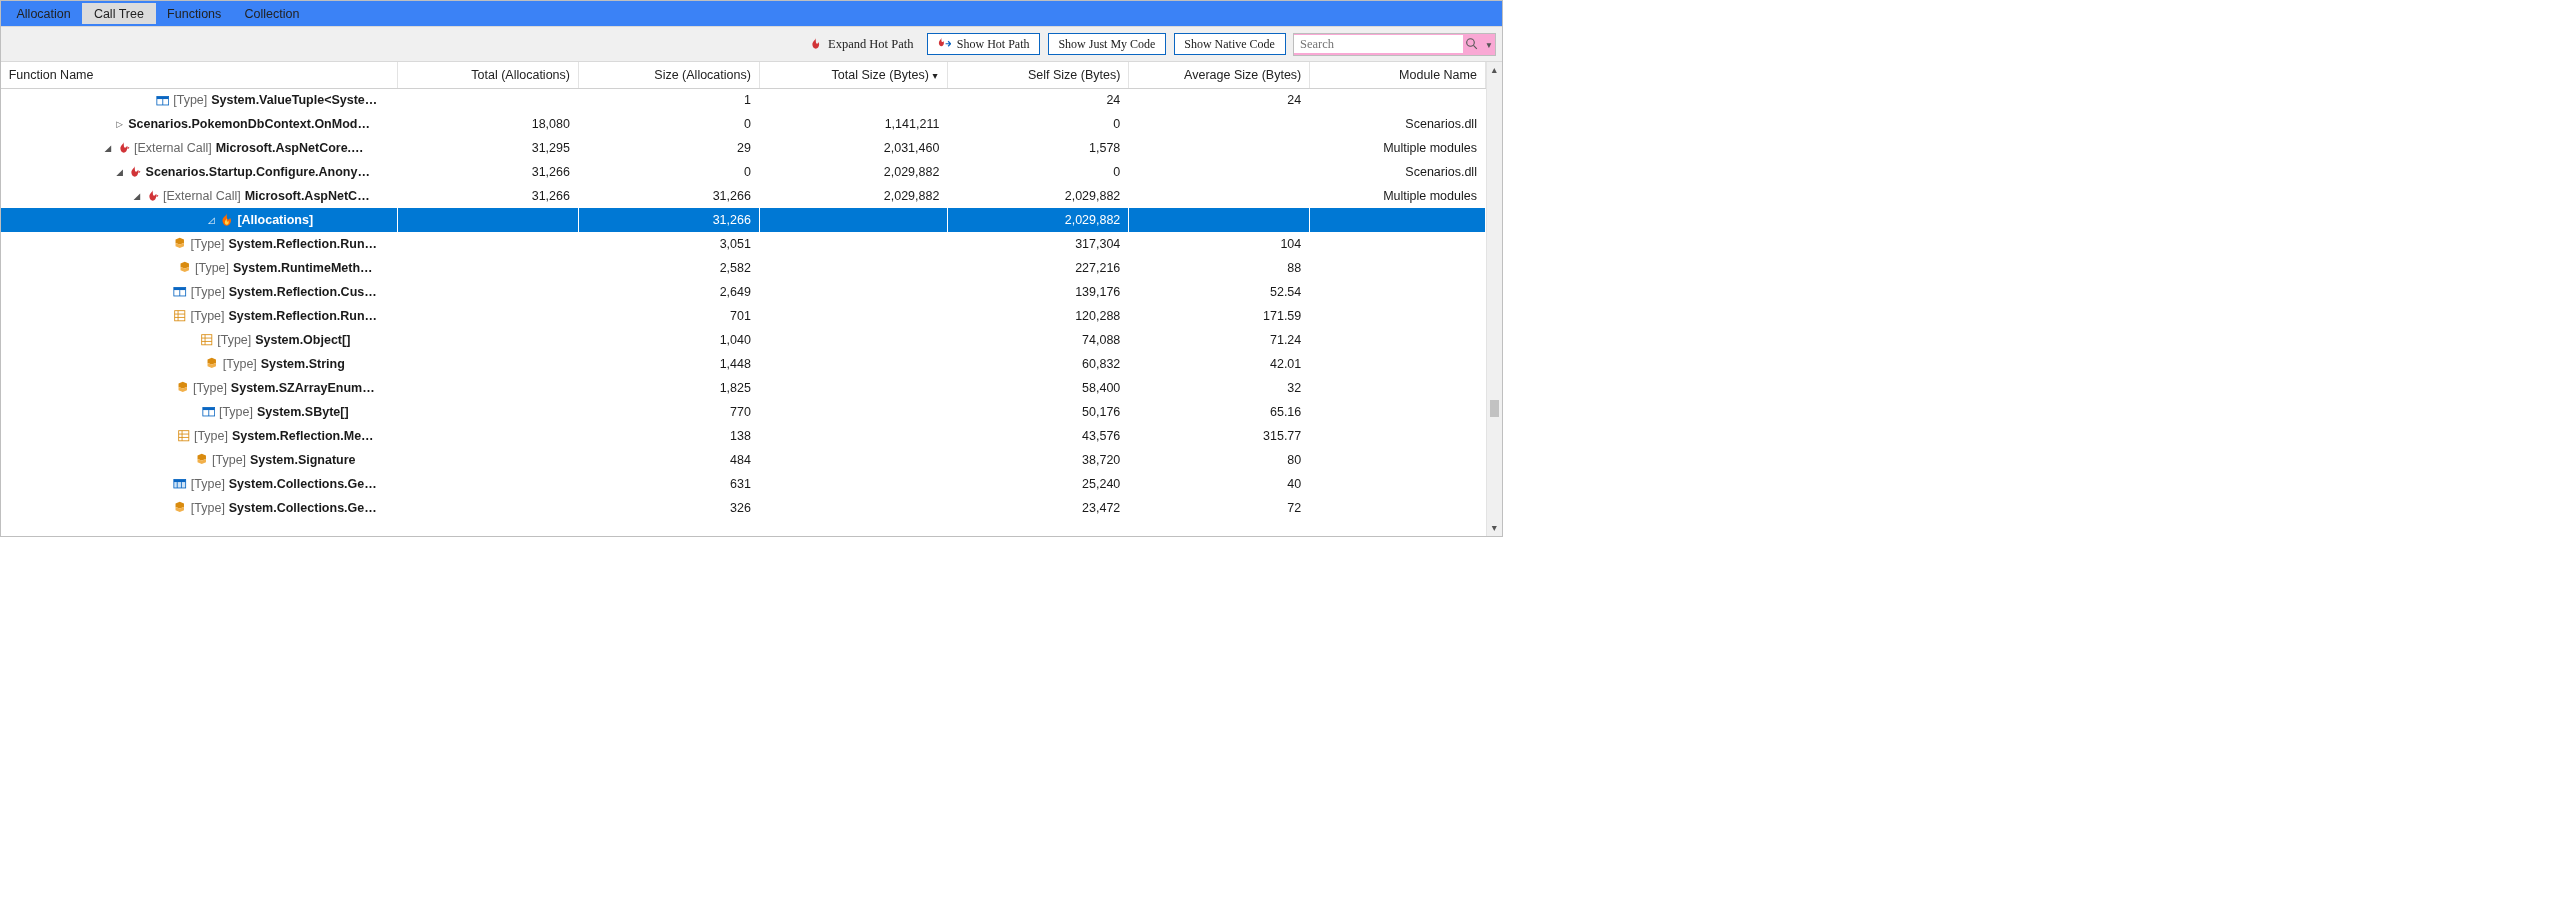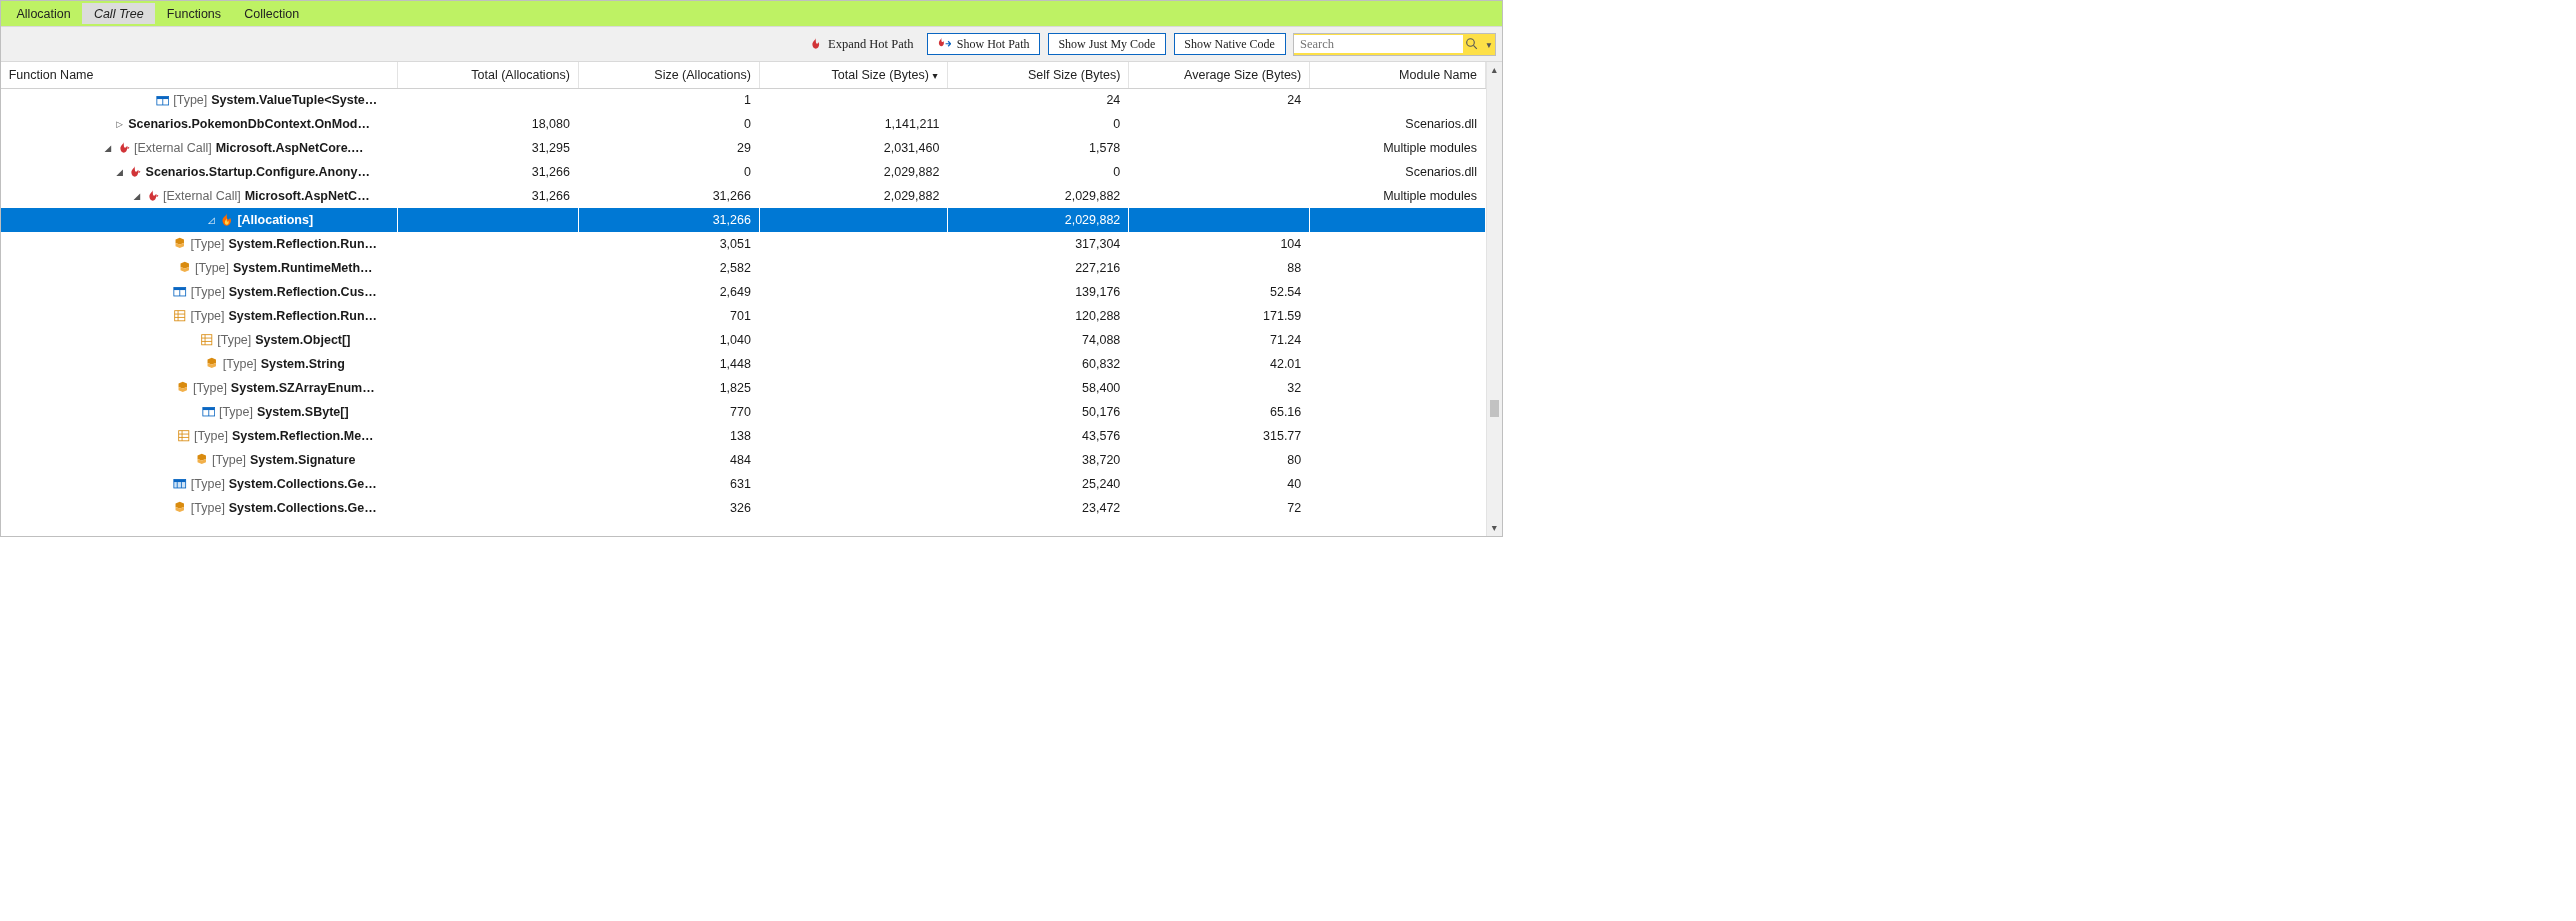--- a/index.html
+++ b/index.html
@@ -15,33 +15,32 @@
     width: 1503px;
     height: 537px;
     display: flex;
     flex-direction: column;
     background: #fff;
   }
   
   .tabs {
     display: flex;
     align-items: center;
-    background: #bef264;
+    background: #3b82f6;
     border-bottom: 1px solid #d9d9d9;
     height: 26px;
     padding-left: 3.9px;
   }
   .tab {
     padding: 3.9px 11.6px;
     cursor: pointer;
     color: #222;
   }
   .tab.active {
     background: #dcdcdc;
-    font-style: italic;
   }
   
   .toolbar {
     display: flex;
     align-items: center;
     justify-content: flex-end;
     height: 35px;
     padding: 0 5.8px;
     gap: 7.7px;
     background: #f0f0f0;
@@ -66,21 +65,21 @@
     font-family: inherit;
     display: flex;
     align-items: center;
     gap: 5.8px;
   }
   .search-wrap {
     flex: 0 0 203px;
     display: flex;
     align-items: center;
     border: 1px solid #bdbdbd;
-    background: #fde047;
+    background: #f9a8d4;
     height: 23px;
   }
   .search-wrap input {
     flex: 1;
     border: none;
     outline: none;
     font-size: 12.5px;
     padding: 1.9px 5.8px;
     font-family: inherit;
   }

